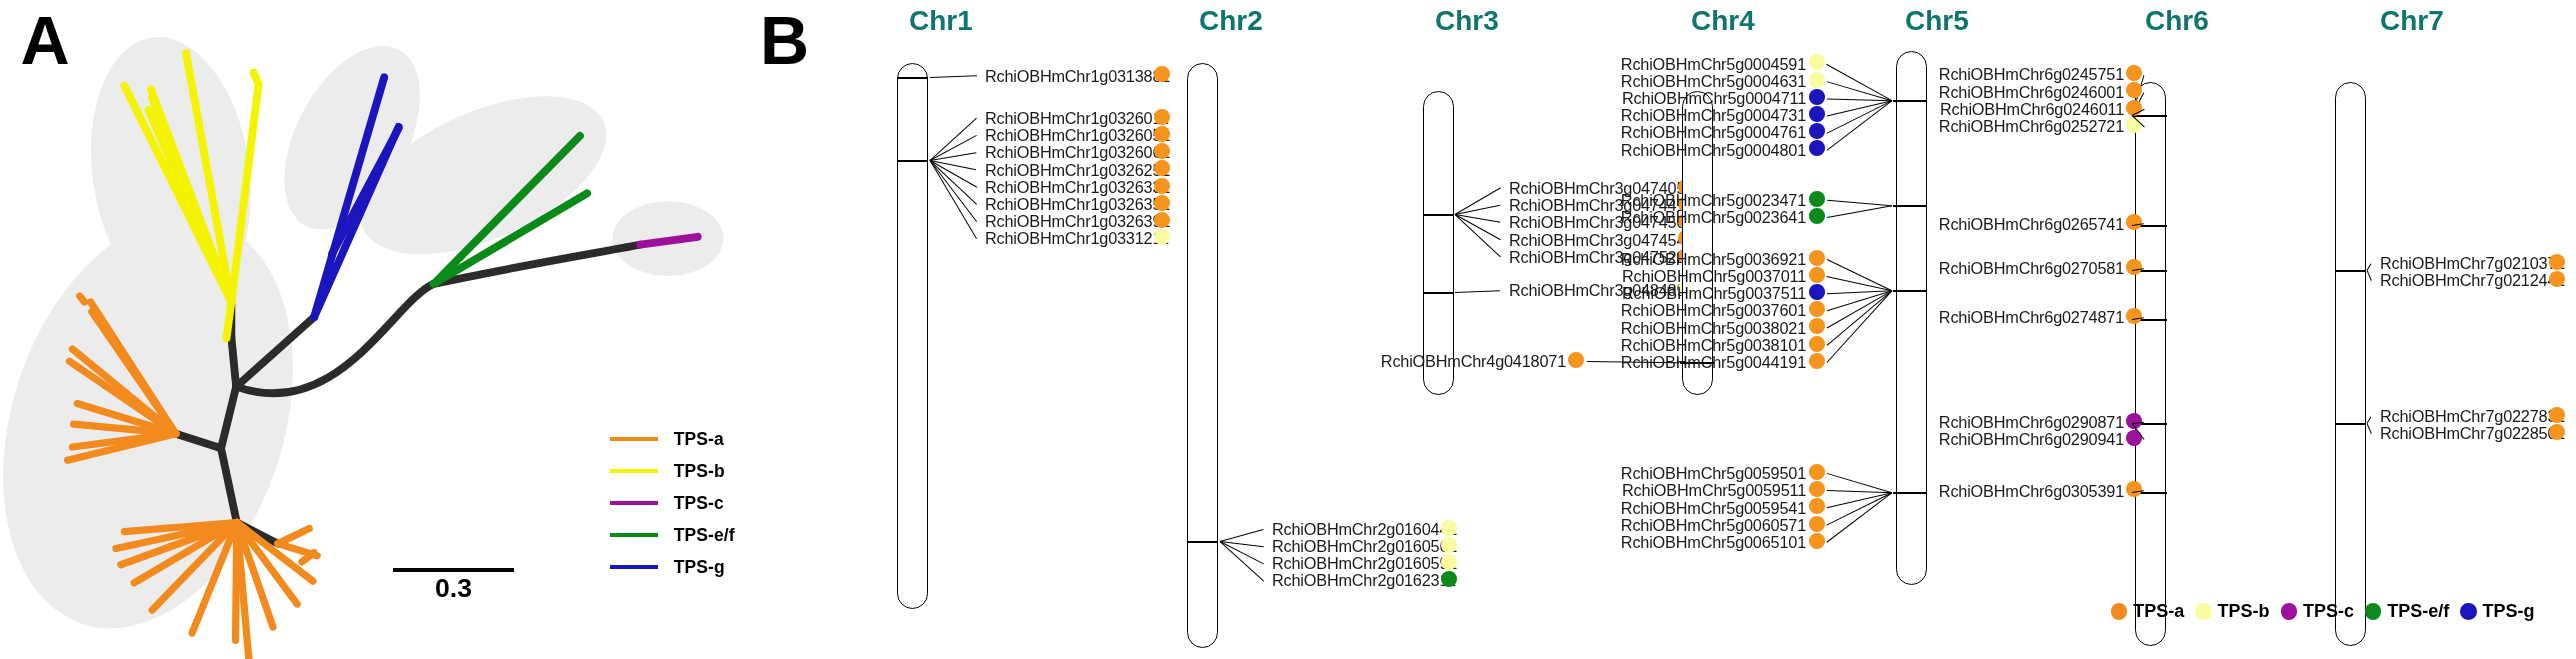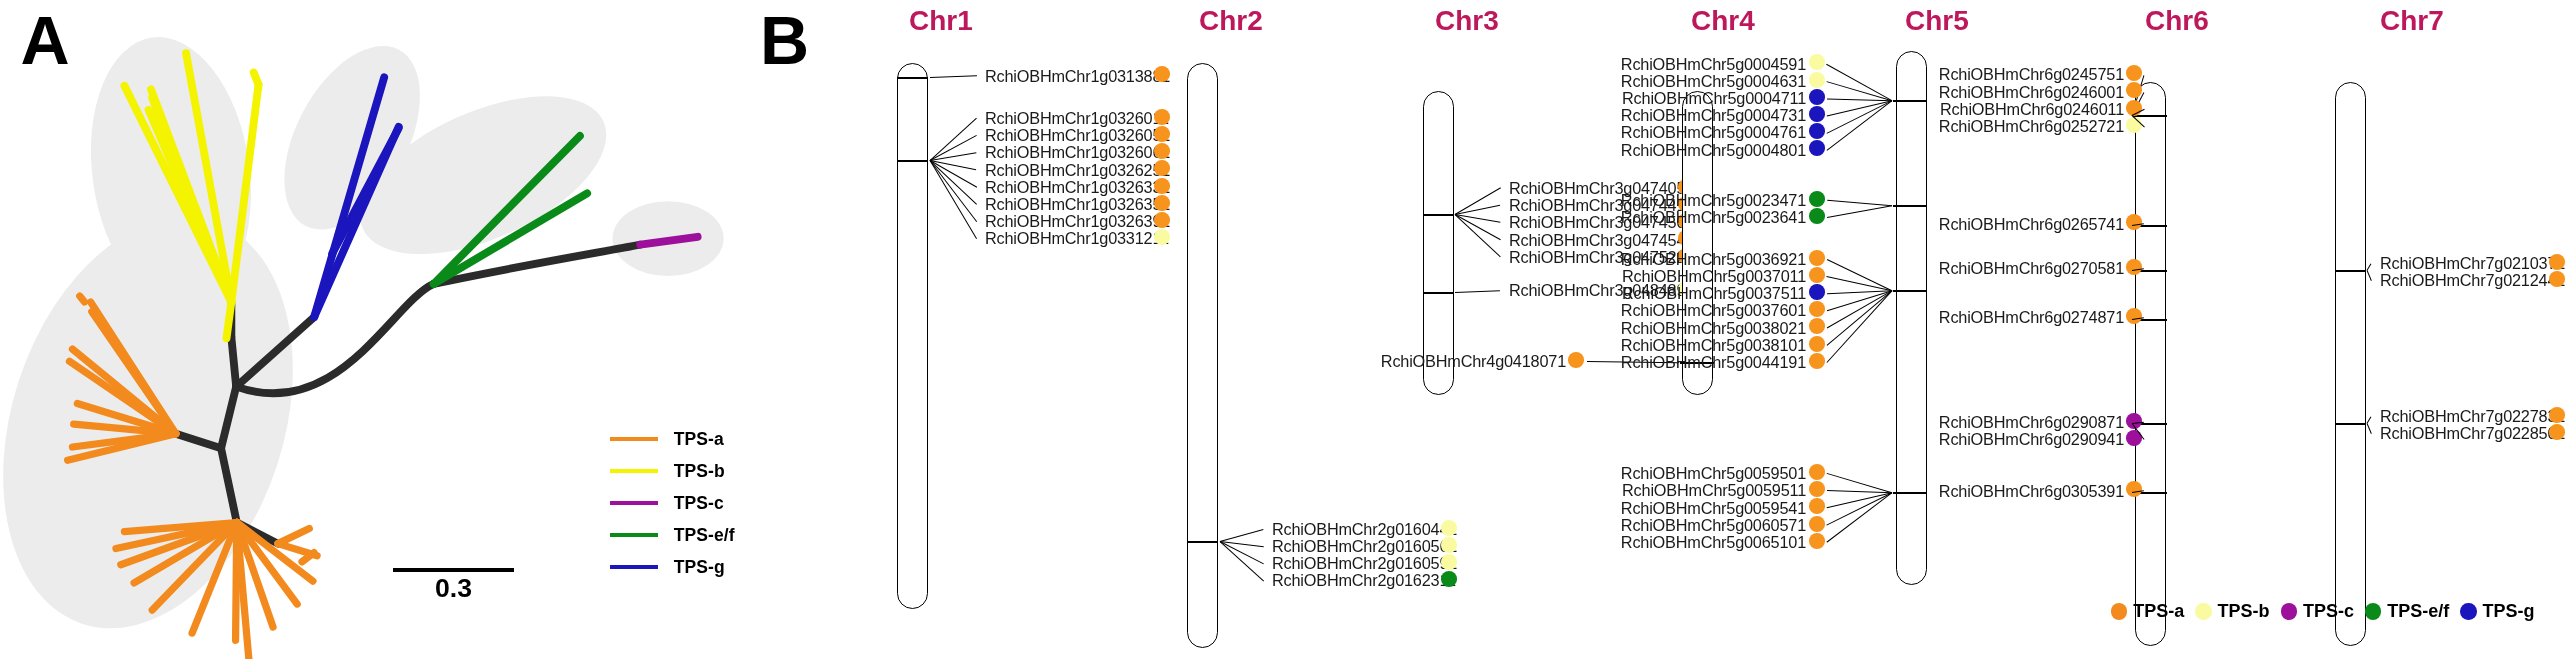--- a/index.html
+++ b/index.html
@@ -21,21 +21,21 @@
   .lg-row{display:flex;align-items:center;height:32px;}
   .lg-line{width:48px;height:4.2px;margin-right:15.7px;}
   .lg-text{font-size:17.5px;font-weight:bold;color:#000;letter-spacing:0.1px;}
 
   #scalebar{position:absolute;left:393px;top:568px;width:121px;text-align:center;}
   #scalebar .bar{height:4.2px;background:#000;width:121px;}
   #scalebar .val{font-size:26.6px;font-weight:bold;color:#000;margin-top:1.2px;}
 
   
   #panelB{position:absolute;left:749px;top:0;width:1827px;height:659px;}
-  .chr-title{position:absolute;font-size:28px;font-weight:bold;color:#be185d;top:4.8px;}
+  .chr-title{position:absolute;font-size:28px;font-weight:bold;color:#0f766e;top:4.8px;}
   .chrom{position:absolute;border:1.8px solid #000;border-radius:17px;
          background:#fff;width:29px;}
   .gene-tick{position:absolute;height:1.8px;background:#000;}
   .leader{position:absolute;background:#000;height:1.2px;transform-origin:0 50%;}
   .gene-label{position:absolute;font-size:16.3px;color:#1a1a1a;white-space:nowrap;
               letter-spacing:-0.2px;line-height:1;}
   .gene-dot{position:absolute;width:15.7px;height:15.7px;border-radius:50%;}
 
   #bLegend{position:absolute;left:1362px;top:601px;display:flex;align-items:center;gap:11px;}
   .bl-item{display:flex;align-items:center;gap:6px;}

